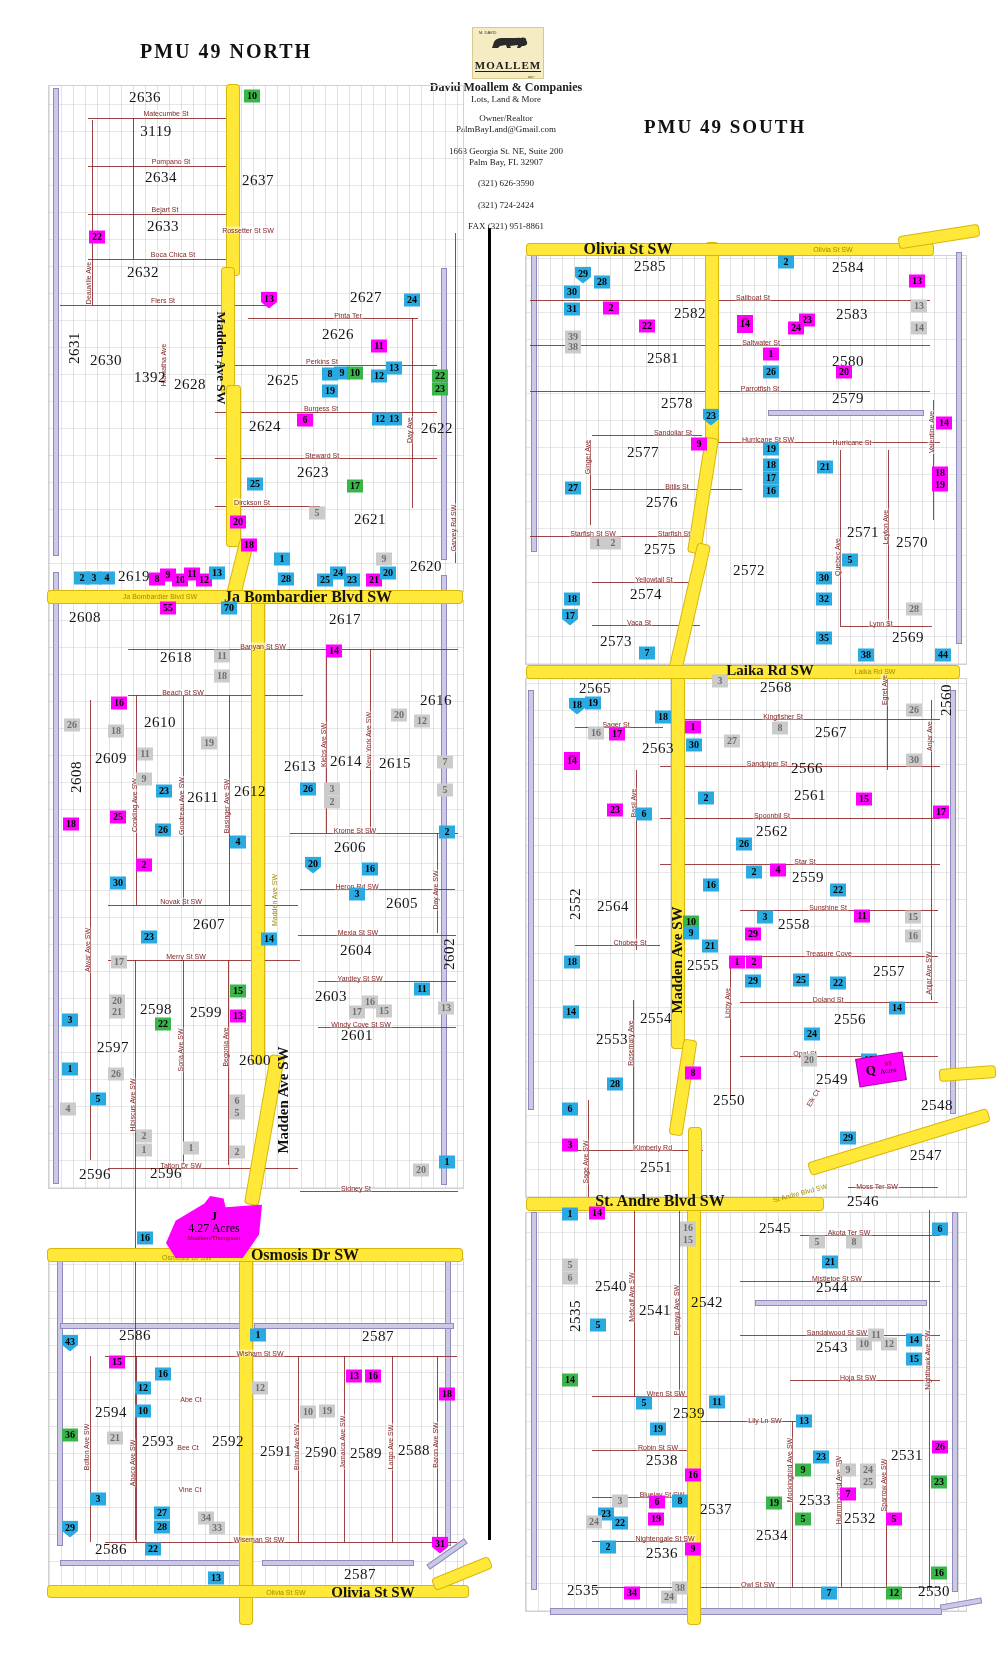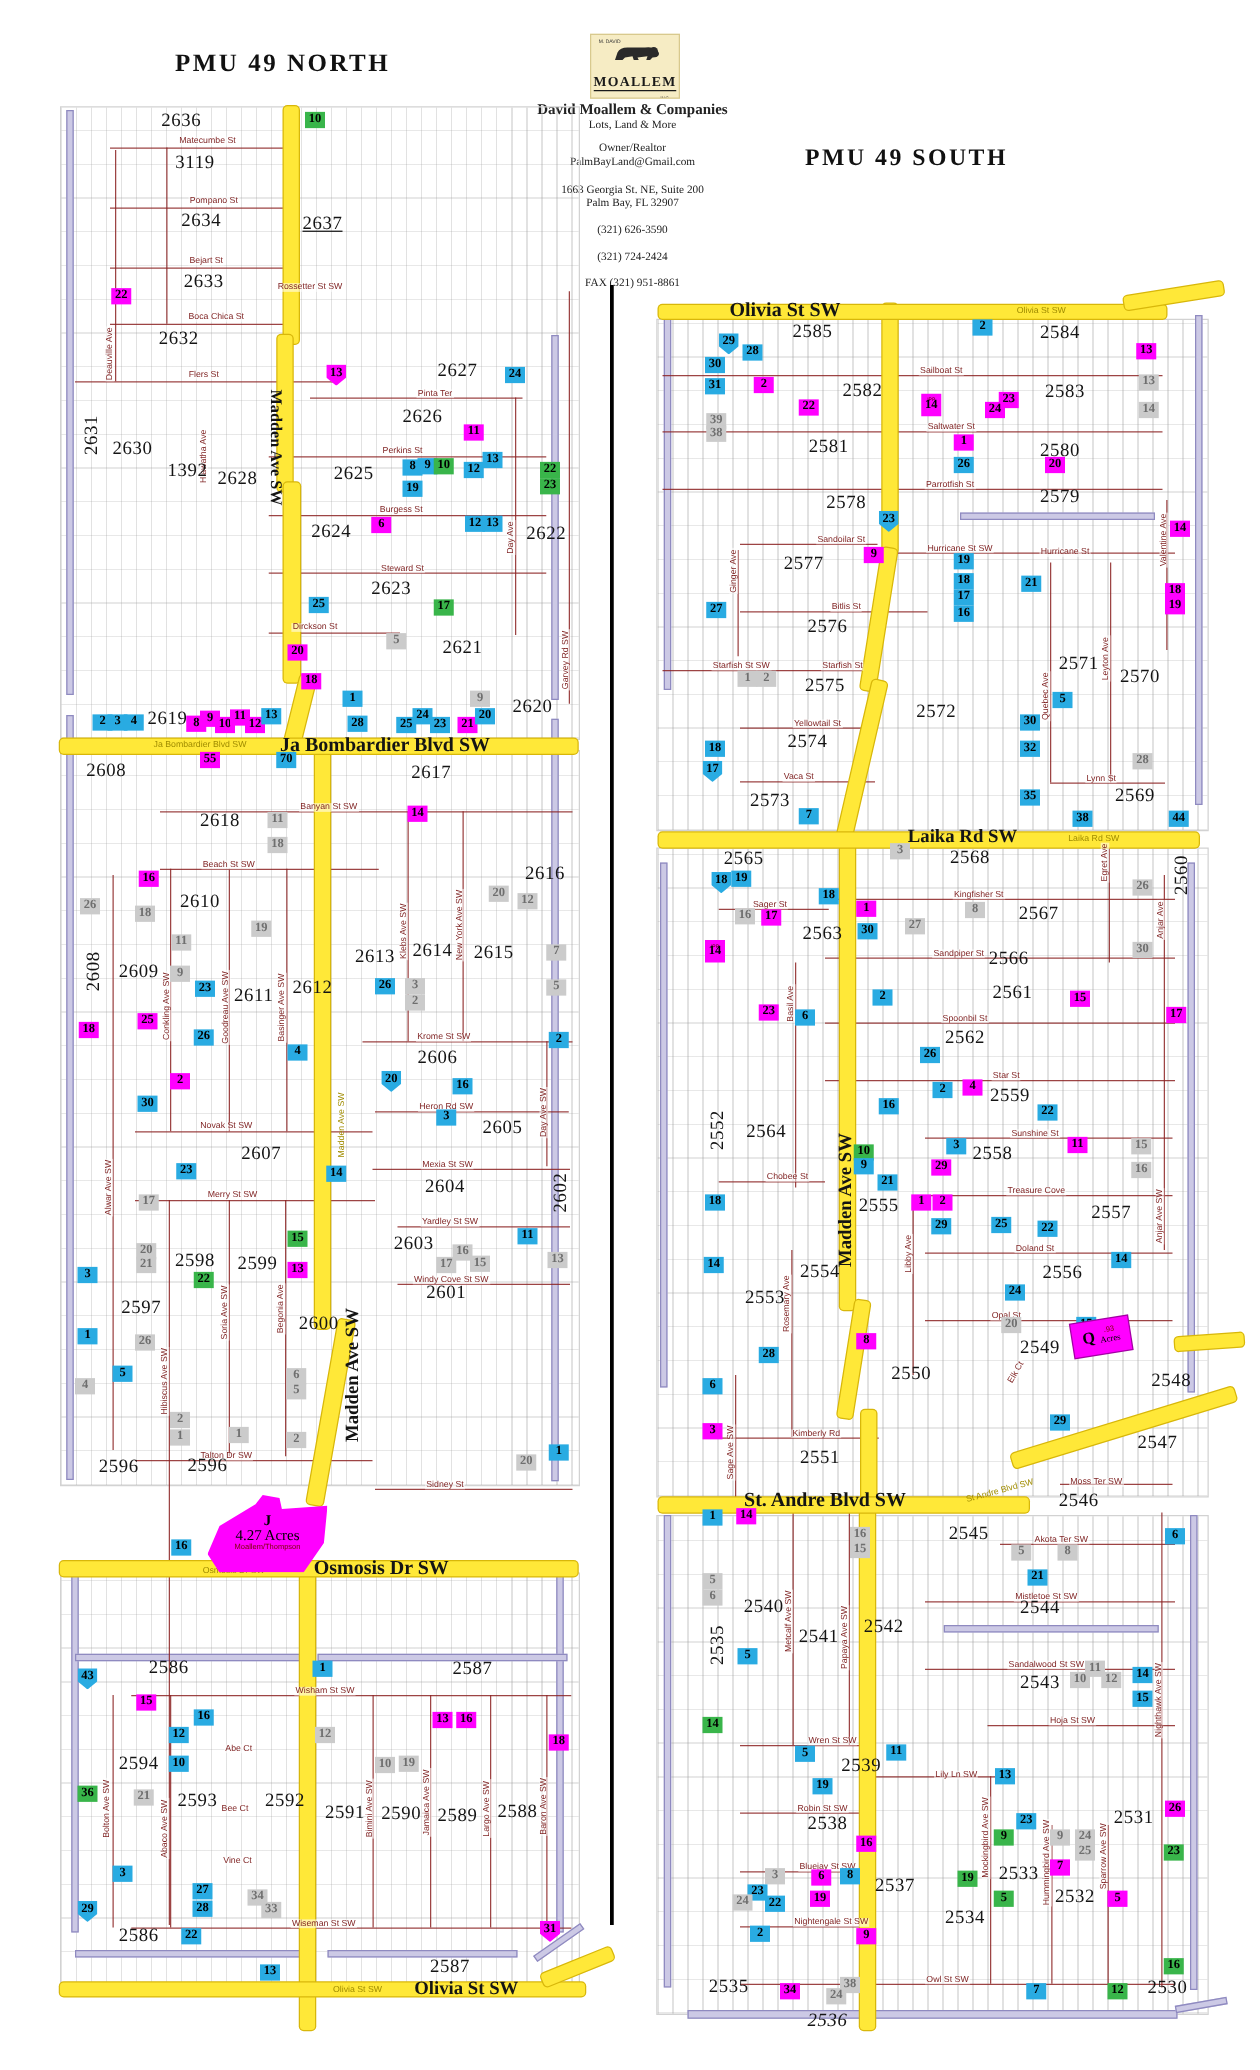--- a/index.html
+++ b/index.html
@@ -330,21 +330,21 @@
       <div class="rl small" style="left: 286px; top: 1592px; transform: translate(-50%, -50%);">Olivia St SW</div>
       <div class="rl" style="left: 628px; top: 249px; transform: translate(-50%, -50%); font: bold 16px &quot;Liberation Serif&quot;, serif;">Olivia St SW</div>
       <div class="rl small" style="left: 833px; top: 249px; transform: translate(-50%, -50%);">Olivia St SW</div>
       <div class="rl" style="left: 770px; top: 670px; transform: translate(-50%, -50%); font: bold 15px &quot;Liberation Serif&quot;, serif;">Laika Rd SW</div>
       <div class="rl small" style="left: 875px; top: 671px; transform: translate(-50%, -50%);">Laika Rd SW</div>
       <div class="rl" style="left: 660px; top: 1201px; transform: translate(-50%, -50%); font: bold 16px &quot;Liberation Serif&quot;, serif;">St. Andre Blvd SW</div>
       <div class="rl small" style="left: 800px; top: 1193px; transform: translate(-50%, -50%) rotate(-15deg);">St Andre Blvd SW</div>
       <div class="blk" style="left: 145px; top: 97px; transform: translate(-50%, -50%);">2636</div>
       <div class="blk" style="left: 156px; top: 131px; transform: translate(-50%, -50%);">3119</div>
       <div class="blk" style="left: 161px; top: 177px; transform: translate(-50%, -50%);">2634</div>
-      <div class="blk" style="left: 258px; top: 180px; transform: translate(-50%, -50%); text-decoration: underline;">2637</div>
+      <div class="blk" style="left: 258px; top: 180px; transform: translate(-50%, -50%);">2637</div>
       <div class="blk" style="left: 163px; top: 226px; transform: translate(-50%, -50%);">2633</div>
       <div class="blk" style="left: 143px; top: 272px; transform: translate(-50%, -50%);">2632</div>
       <div class="blk v" style="left: 74px; top: 348px; transform: translate(-50%, -50%) rotate(-90deg);">2631</div>
       <div class="blk" style="left: 106px; top: 360px; transform: translate(-50%, -50%);">2630</div>
       <div class="blk" style="left: 150px; top: 377px; transform: translate(-50%, -50%);">1392</div>
       <div class="blk" style="left: 190px; top: 384px; transform: translate(-50%, -50%);">2628</div>
       <div class="blk" style="left: 366px; top: 297px; transform: translate(-50%, -50%);">2627</div>
       <div class="blk" style="left: 338px; top: 334px; transform: translate(-50%, -50%);">2626</div>
       <div class="blk" style="left: 283px; top: 380px; transform: translate(-50%, -50%);">2625</div>
       <div class="blk" style="left: 265px; top: 426px; transform: translate(-50%, -50%);">2624</div>
@@ -352,21 +352,21 @@
       <div class="blk" style="left: 437px; top: 428px; transform: translate(-50%, -50%);">2622</div>
       <div class="blk" style="left: 370px; top: 519px; transform: translate(-50%, -50%);">2621</div>
       <div class="blk" style="left: 426px; top: 566px; transform: translate(-50%, -50%);">2620</div>
       <div class="blk" style="left: 134px; top: 576px; transform: translate(-50%, -50%);">2619</div>
       <div class="blk" style="left: 85px; top: 617px; transform: translate(-50%, -50%);">2608</div>
       <div class="blk" style="left: 345px; top: 619px; transform: translate(-50%, -50%);">2617</div>
       <div class="blk" style="left: 176px; top: 657px; transform: translate(-50%, -50%);">2618</div>
       <div class="blk" style="left: 436px; top: 700px; transform: translate(-50%, -50%);">2616</div>
       <div class="blk" style="left: 160px; top: 722px; transform: translate(-50%, -50%);">2610</div>
       <div class="blk v" style="left: 76px; top: 777px; transform: translate(-50%, -50%) rotate(-90deg);">2608</div>
-      <div class="blk" style="left: 111px; top: 778px; transform: translate(-50%, -50%); text-align: center;">2609</div>
+      <div class="blk" style="left: 111px; top: 758px; transform: translate(-50%, -50%); text-align: center;">2609</div>
       <div class="blk" style="left: 203px; top: 797px; transform: translate(-50%, -50%);">2611</div>
       <div class="blk" style="left: 250px; top: 791px; transform: translate(-50%, -50%);">2612</div>
       <div class="blk" style="left: 300px; top: 766px; transform: translate(-50%, -50%);">2613</div>
       <div class="blk" style="left: 346px; top: 761px; transform: translate(-50%, -50%);">2614</div>
       <div class="blk" style="left: 395px; top: 763px; transform: translate(-50%, -50%);">2615</div>
       <div class="blk" style="left: 350px; top: 847px; transform: translate(-50%, -50%);">2606</div>
       <div class="blk" style="left: 402px; top: 903px; transform: translate(-50%, -50%);">2605</div>
       <div class="blk" style="left: 209px; top: 924px; transform: translate(-50%, -50%);">2607</div>
       <div class="blk" style="left: 356px; top: 950px; transform: translate(-50%, -50%);">2604</div>
       <div class="blk v" style="left: 449px; top: 954px; transform: translate(-50%, -50%) rotate(-90deg);">2602</div>
@@ -436,21 +436,21 @@
       <div class="blk" style="left: 655px; top: 1310px; transform: translate(-50%, -50%);">2541</div>
       <div class="blk v" style="left: 575px; top: 1316px; transform: translate(-50%, -50%) rotate(-90deg);">2535</div>
       <div class="blk" style="left: 832px; top: 1347px; transform: translate(-50%, -50%);">2543</div>
       <div class="blk" style="left: 689px; top: 1413px; transform: translate(-50%, -50%);">2539</div>
       <div class="blk" style="left: 662px; top: 1460px; transform: translate(-50%, -50%);">2538</div>
       <div class="blk" style="left: 907px; top: 1455px; transform: translate(-50%, -50%);">2531</div>
       <div class="blk" style="left: 716px; top: 1509px; transform: translate(-50%, -50%);">2537</div>
       <div class="blk" style="left: 815px; top: 1500px; transform: translate(-50%, -50%);">2533</div>
       <div class="blk" style="left: 860px; top: 1518px; transform: translate(-50%, -50%);">2532</div>
       <div class="blk" style="left: 772px; top: 1535px; transform: translate(-50%, -50%);">2534</div>
-      <div class="blk" style="left: 662px; top: 1617px; transform: translate(-50%, -50%); font-style: italic;">2536</div>
+      <div class="blk" style="left: 662px; top: 1553px; transform: translate(-50%, -50%);">2536</div>
       <div class="blk" style="left: 583px; top: 1590px; transform: translate(-50%, -50%);">2535</div>
       <div class="blk" style="left: 934px; top: 1591px; transform: translate(-50%, -50%);">2530</div>
       <div class="mk" style="left: 252px; top: 96px; background: rgb(57, 181, 74);">10</div>
       <div class="mk" style="left: 97px; top: 237px; background: rgb(255, 0, 255);">22</div>
       <div class="mk pent" style="left: 269px; top: 300px; background: rgb(255, 0, 255);">13</div>
       <div class="mk" style="left: 412px; top: 300px; background: rgb(41, 171, 226);">24</div>
       <div class="mk" style="left: 379px; top: 346px; background: rgb(255, 0, 255);">11</div>
       <div class="mk" style="left: 330px; top: 374px; background: rgb(41, 171, 226);">8</div>
       <div class="mk" style="left: 342px; top: 373px; background: rgb(41, 171, 226);">9</div>
       <div class="mk" style="left: 355px; top: 373px; background: rgb(57, 181, 74);">10</div>

